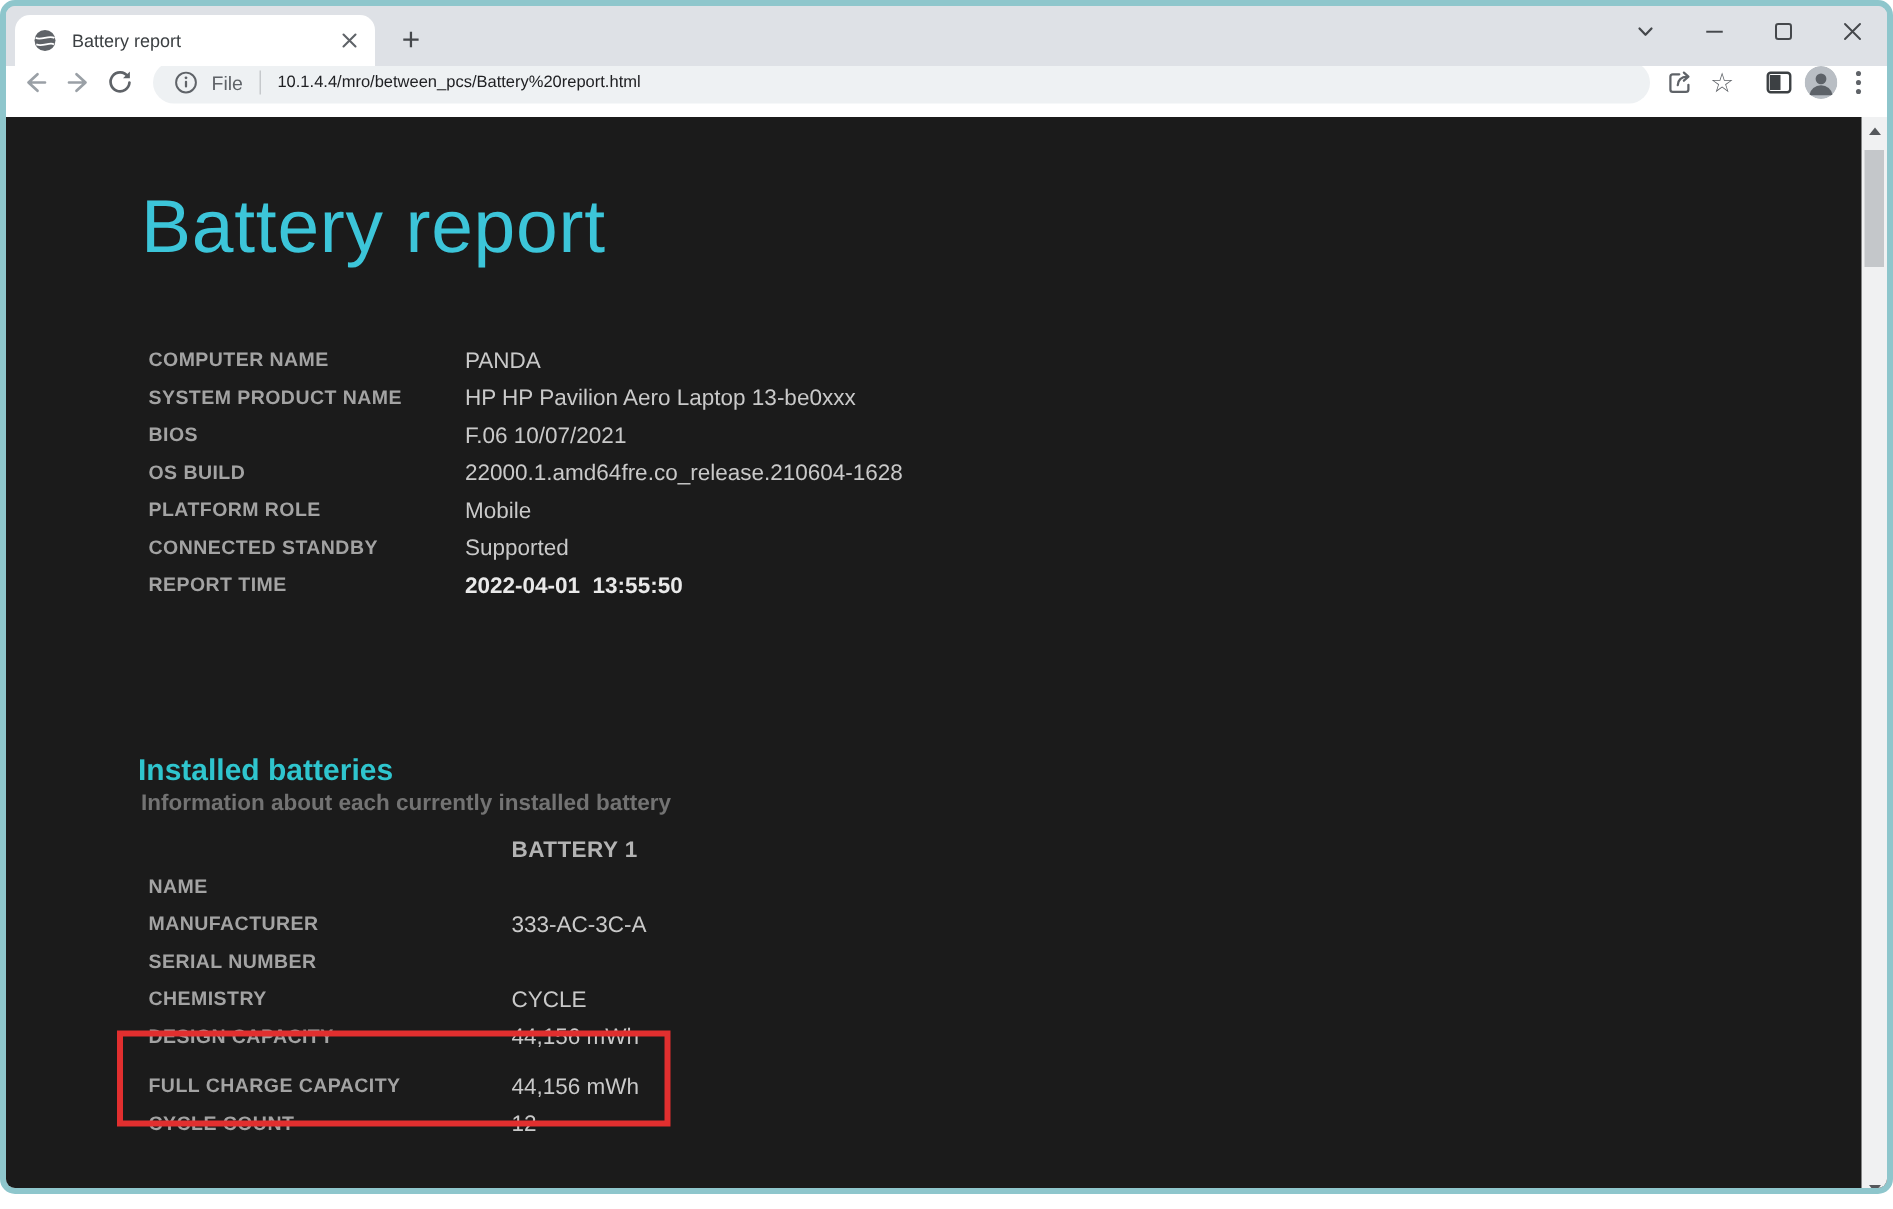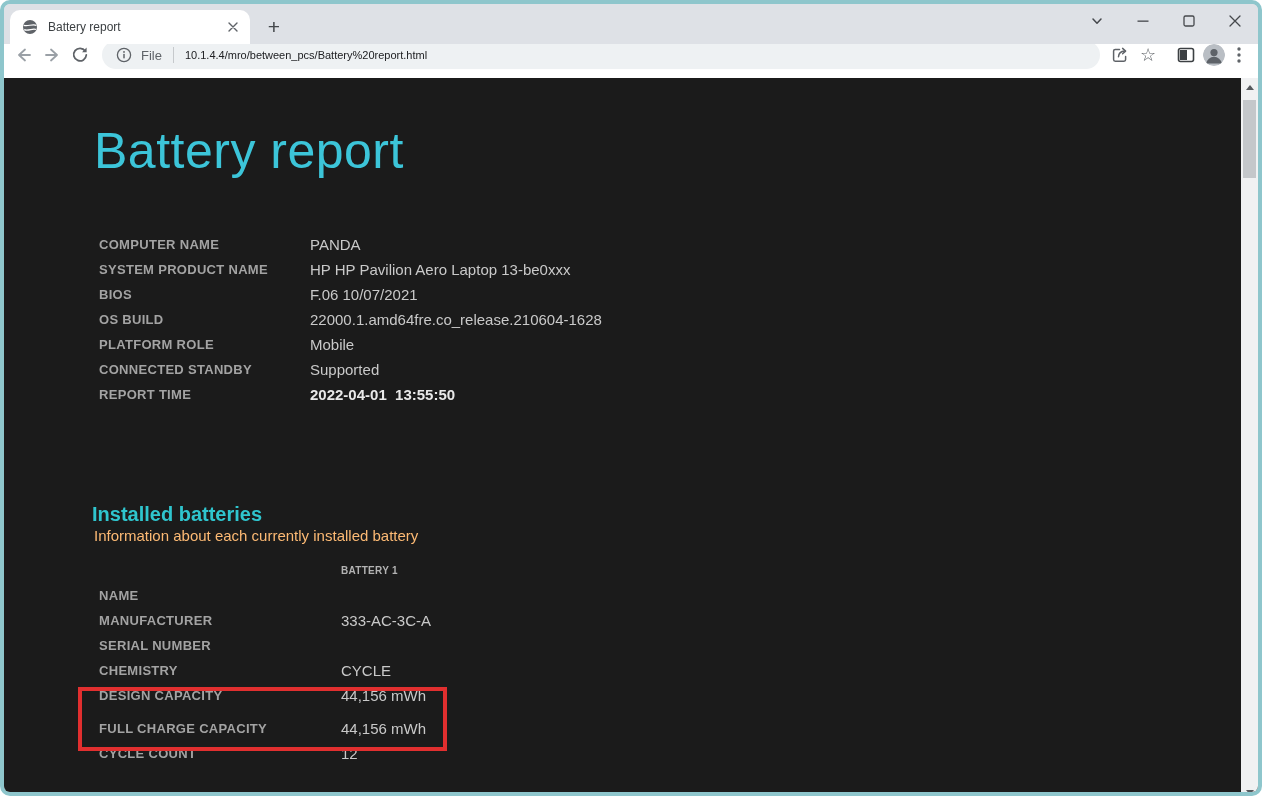--- a/index.html
+++ b/index.html
@@ -53,34 +53,34 @@
   .content {
     height:724px; background:#1b1b1b; position:relative; overflow:hidden;
     color:#c9c9c9;
   }
   .report { padding-left:90px; }
   .report-title {
     margin:0; padding-top:44px; font-size:50px; font-weight:300;
     color:#3cc5d9; letter-spacing:0.5px;
   }
   .sys-table { margin:52px 0 0 5px; }
-  .row { display:flex; align-items:center; height:25px; }
+  .row { display:flex; align-items:flex-start; height:25px; }
   .row .l {
     width:211px; font-size:13px; font-weight:700; color:#a3a3a3;
     letter-spacing:0.3px; flex:0 0 auto;
   }
   .row .v { font-size:15px; color:#c9c9c9; white-space:pre; }
   .row .v.strong { font-weight:700; color:#e9e9e9; }
 
   .section-title { margin:96px 0 0 -2px; font-size:20px; font-weight:700; color:#2fc5ce; }
-  .section-sub { margin-top:1px; font-size:15px; color:#fdba74; }
+  .section-sub { margin-top:1px; font-size:15px; color:#737373;font-weight:bold; }
 
   .bat-table { margin:14px 0 0 5px; }
   .bat-table .l { width:242px; }
-  .bat-header .v { font-size:10px; font-weight:700; color:#b3b3b3; letter-spacing:0.3px; }
+  .bat-header .v { font-size:15px; font-weight:700; color:#b3b3b3; letter-spacing:0.3px; }
   .row.gap-top { margin-top:8px; }
 
   .annotation {
     position:absolute; left:74px; top:609px; width:369px; height:64px;
     border:4px solid #e12f2f; pointer-events:none;
   }
 
   
   .scrollbar {
     position:absolute; right:0; top:0; width:17px; height:100%;

